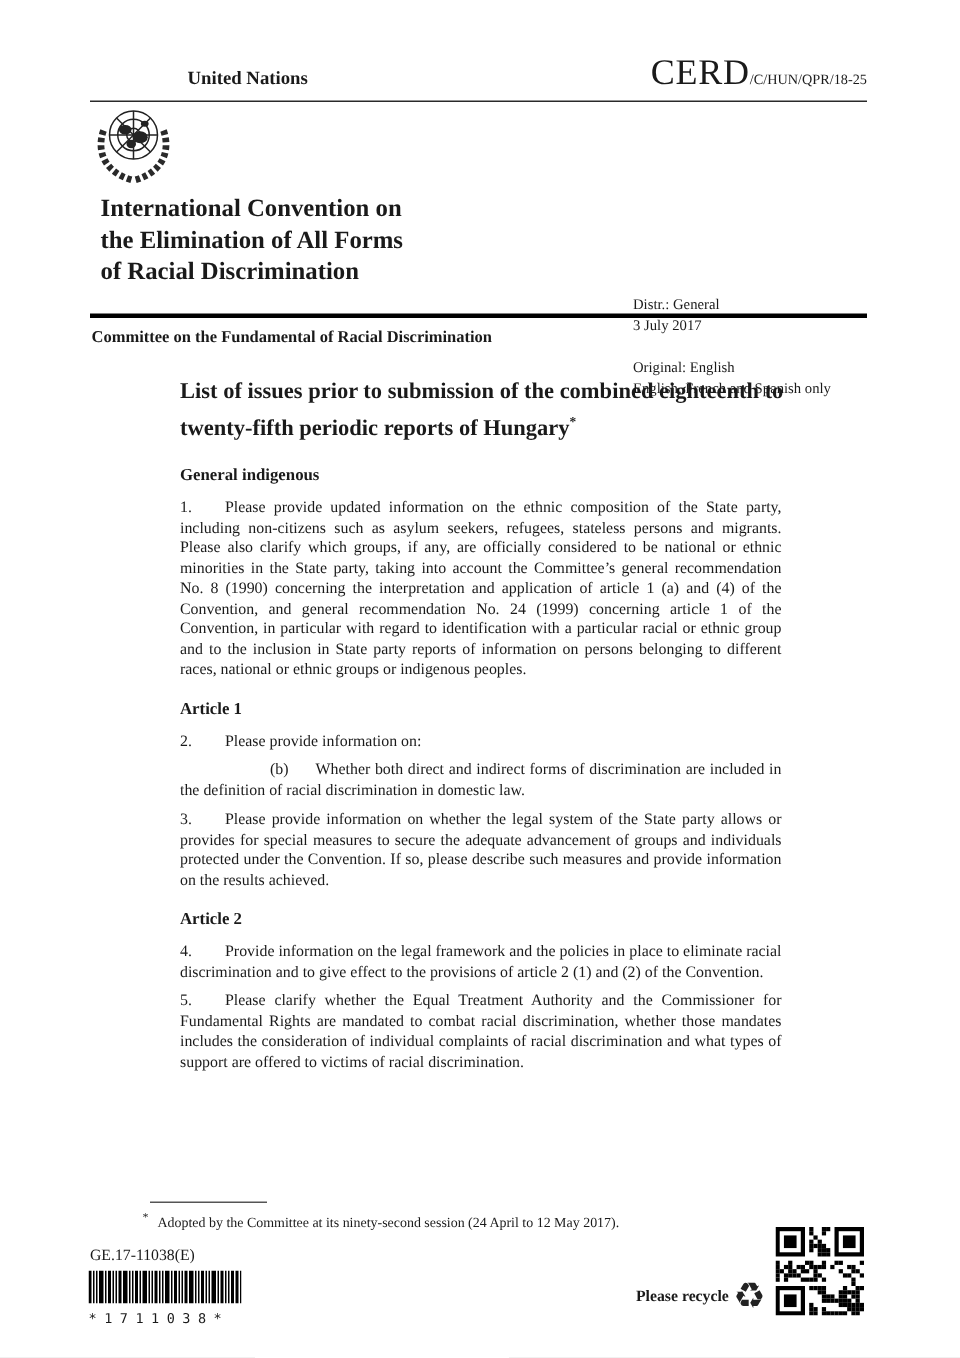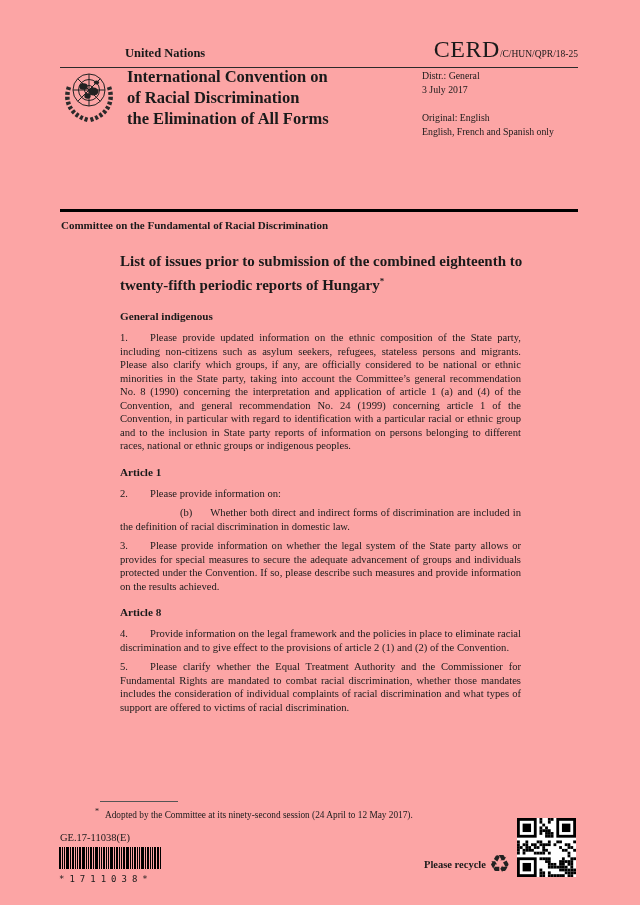--- a/index.html
+++ b/index.html
@@ -2,21 +2,21 @@
 <html><head>
 <meta charset="utf-8">
 <style>
   * { margin: 0; padding: 0; box-sizing: border-box; }
   html, body { background: #e8e8e8; }
   .page {
     position: relative;
     width: 640px;
     height: 905px;
     margin: 0 auto;
-    background: #fca5a5;
+    background: #ffffff;
     color: #1a1a1a;
     font-family: "Liberation Serif", serif;
     overflow: hidden;
   }
   
   .masthead {
     position: absolute;
     left: 60px; top: 36px;
     width: 518px;
     display: flex;
@@ -28,20 +28,21 @@
   .org-name { font-weight: bold; font-size: 12.5px; margin-left: 65px; }
   .doc-symbol { white-space: nowrap; }
   .doc-symbol .big { font-size: 24px; letter-spacing: 0.5px; }
   .doc-symbol .small { font-size: 9.5px; }
   
   .header-body {
     position: absolute;
     left: 60px; top: 63px;
     width: 518px;
     display: flex;
+    flex-direction: column;
   }
   .emblem { width: 60px; height: 60px; flex: 0 0 60px; margin-top: 2px; }
   .convention-title {
     margin-left: 7px;
     width: 292px;
     font-weight: bold;
     font-size: 16.5px;
     line-height: 21px;
     padding-top: 3px;
   }
@@ -162,22 +163,22 @@
           <ellipse cx="36.5" cy="17.5" rx="2.6" ry="2"></ellipse>
         </g>
         <g fill="none" stroke="#2a2a2a" stroke-width="4.5" stroke-dasharray="3 2">
           <path d="M9,22 C4,36 10,50 28,55"></path>
           <path d="M49,22 C54,36 48,50 30,55"></path>
         </g>
       </svg>
     </span>
     <div class="convention-title">
       <div>International Convention on</div>
+      <div>the Elimination of All Forms</div>
       <div>of Racial Discrimination</div>
-      <div>the Elimination of All Forms</div>
     </div>
     <div class="distr-block">
       <div>Distr.: General</div>
       <div>3 July 2017</div>
       <div class="distr-gap"></div>
       <div>Original: English</div>
       <div>English, French and Spanish only</div>
     </div>
   </div>
 
@@ -194,21 +195,21 @@
 
     <h2 class="sec">Article 1</h2>
 
     <p class="para"><span class="num">2.</span><span>Please provide information on:</span></p>
 
 
     <p class="para sub"><span class="lab">(b)</span><span class="gap"></span><span>Whether both direct and indirect forms of discrimination are included in the definition of racial discrimination in domestic law.</span></p>
 
     <p class="para"><span class="num">3.</span><span>Please provide information on whether the legal system of the State party allows or provides for special measures to secure the adequate advancement of groups and individuals protected under the Convention. If so, please describe such measures and provide information on the results achieved.</span></p>
 
-    <h2 class="sec">Article 8</h2>
+    <h2 class="sec">Article 2</h2>
 
     <p class="para"><span class="num">4.</span><span>Provide information on the legal framework and the policies in place to eliminate racial discrimination and to give effect to the provisions of article 2 (1) and (2) of the Convention.</span></p>
 
     <p class="para"><span class="num">5.</span><span>Please clarify whether the Equal Treatment Authority and the Commissioner for Fundamental Rights are mandated to combat racial discrimination, whether those mandates includes the consideration of individual complaints of racial discrimination and what types of support are offered to victims of racial discrimination.</span></p>
   </div>
 
   <div class="footnote-rule"></div>
   <div class="footnote"><sup>*</sup><span>Adopted by the Committee at its ninety-second session (24 April to 12 May 2017).</span></div>
 
   <div class="ge-number">GE.17-11038(E)</div>

